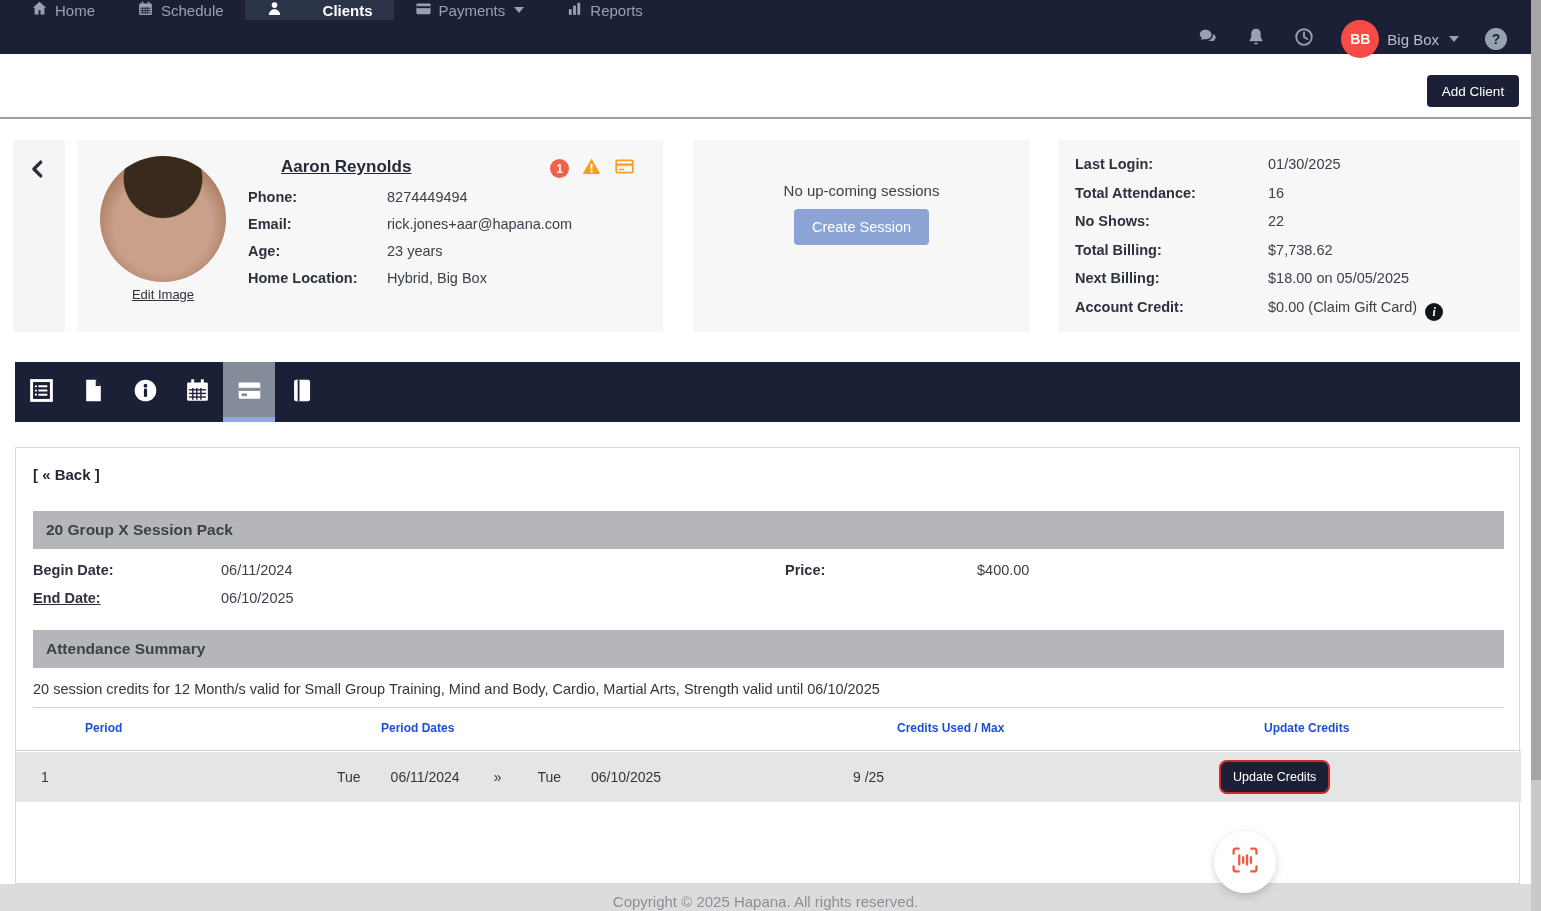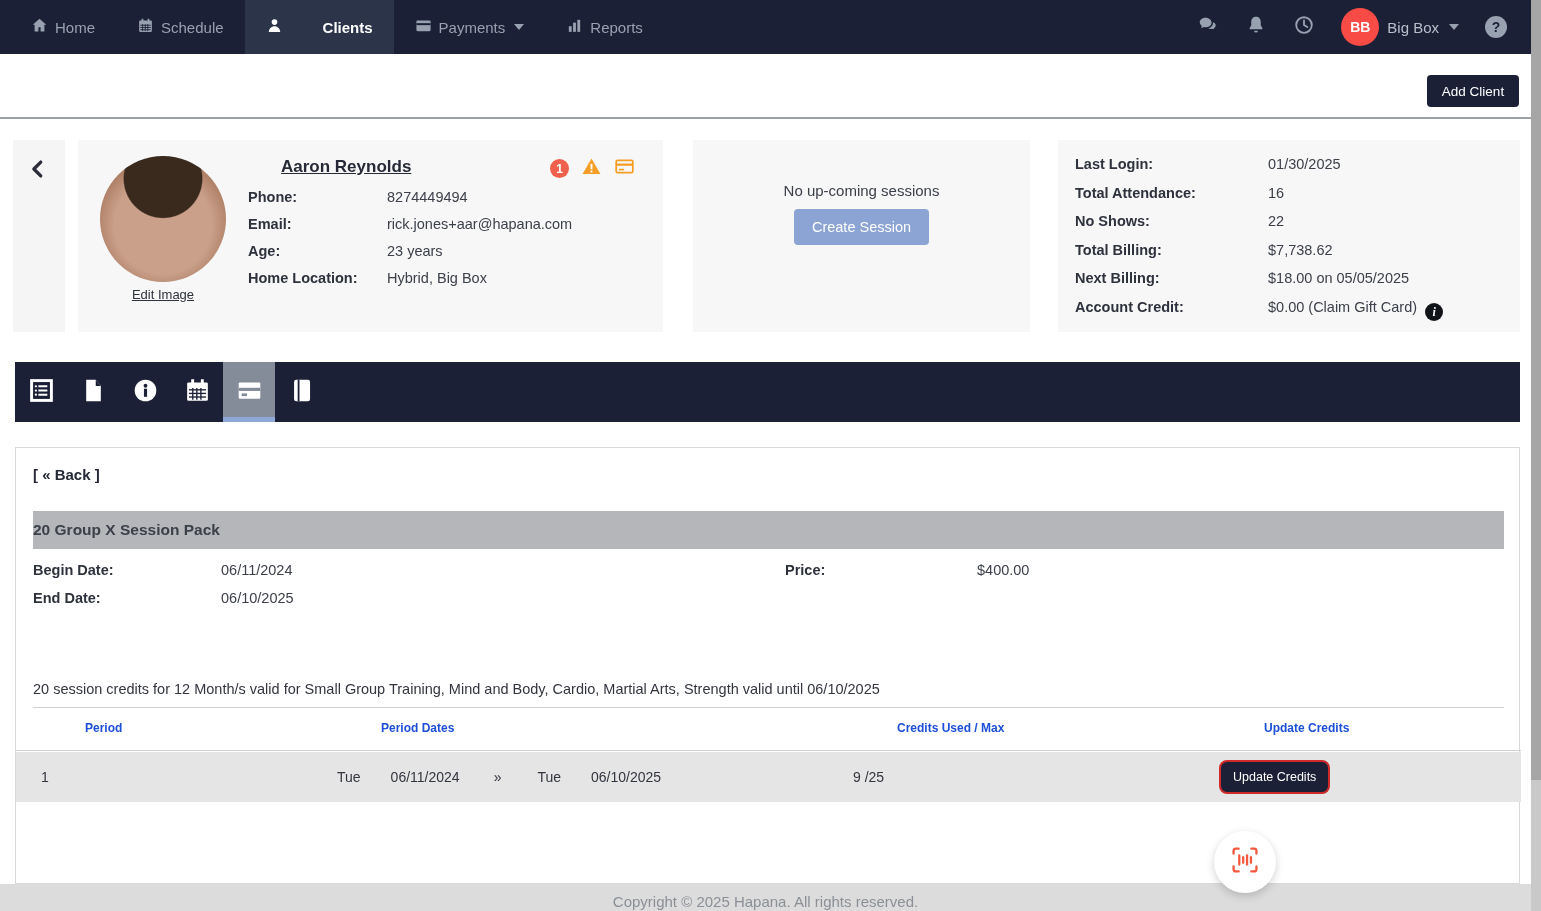--- a/index.html
+++ b/index.html
@@ -1,20 +1,20 @@
 <!DOCTYPE html>
 <html><head>
 <meta charset="utf-8">
 <style>
   * { margin:0; padding:0; box-sizing:border-box; }
   html,body { width:1541px; height:911px; overflow:hidden; }
   body { font-family:"Liberation Sans", sans-serif; background:#ffffff; position:relative; color:#2e323d; }
 
   
-  .navbar { position:absolute; top:0; left:0; width:1531px; height:54px; background:#1b2036; display:flex; align-items:stretch; z-index:5; }
+  .navbar { position:absolute; top:0; left:0; width:1531px; height:54px; background:#1b2036; display:flex; align-items:stretch; z-index:5;flex-direction:column; }
   .nav-left { display:flex; align-items:stretch; margin-left:10px; }
   .nav-item { display:flex; align-items:center; gap:7px; padding:0 21px; color:#98a1b0; font-size:15px; cursor:pointer; }
   .nav-item svg { width:17px; height:17px; }
   .nav-item.active { background:#2b3448; color:#ffffff; font-weight:bold;gap:40px; }
   .caret { width:0; height:0; border-left:5px solid transparent; border-right:5px solid transparent; border-top:6px solid #98a1b0; margin-left:2px; }
   .nav-right { margin-left:auto; display:flex; align-items:center; gap:26px; padding-right:24px; }
   .nav-right svg { width:22px; height:22px; }
   .avatar-wrap { display:flex; align-items:center; gap:8px; }
   .avatar { width:38px; height:38px; border-radius:50%; background:#f94b45; color:#fff; font-weight:bold; font-size:14px; display:flex; align-items:center; justify-content:center; }
   .account-name { color:#b9bfca; font-size:15px; }
@@ -54,21 +54,21 @@
   
   .tabbar { position:absolute; left:15px; top:362px; width:1505px; height:60px; background:#1b2036; display:flex; }
   .tab { width:52px; height:60px; display:flex; align-items:center; justify-content:center; cursor:pointer; position:relative; }
   .tab svg { width:27px; height:27px; }
   .tab.active { background:#848b99; }
   .tab.active .tab-underline { position:absolute; left:0; bottom:0; width:100%; height:5px; background:#8ea8d8; }
 
   
   .panel { position:absolute; left:15px; top:447px; width:1505px; height:437px; background:#fff; border:1px solid #d9d9d9; }
   .back-link { position:absolute; left:17px; top:18px; font-size:15px; font-weight:bold; color:#262a36; cursor:pointer; }
-  .gray-bar { position:absolute; left:17px; width:1471px; height:38px; background:#b4b6ba; display:flex; align-items:center; font-size:15.5px; font-weight:bold; color:#3c4049; }
+  .gray-bar { position:absolute; left:17px; width:1471px; height:38px; background:#b4b6ba; display:flex; align-items:center; padding-left:13px; font-size:15.5px; font-weight:bold; color:#3c4049; }
   .bar-pack { top:63px; }
   .bar-attendance { top:182px; }
   .detail-label { position:absolute; font-size:14.5px; font-weight:bold; color:#2e323d; }
   .detail-value { position:absolute; font-size:14.5px; color:#3c404a; }
   .summary-text { position:absolute; left:17px; top:233px; font-size:14.5px; color:#33363f; }
   .table-top-line { position:absolute; left:17px; top:259px; width:1471px; height:1px; background:#cfcfcf; }
   .thead { position:absolute; left:0; top:260px; width:1505px; height:43px; border-bottom:1px solid #cfcfcf; }
   .th { position:absolute; top:13px; font-size:12px; font-weight:bold; color:#1d4ed8;margin-left:44px; }
   .trow { position:absolute; left:0; top:304px; width:1505px; height:50px; background:#e5e5e5; }
   .td { position:absolute; top:17px; font-size:14px; color:#33363f; }
@@ -285,25 +285,28 @@
 
 <div class="panel">
   <div class="back-link">[ « Back ]</div>
 
   <div class="gray-bar bar-pack">
       <span>20 Group X Session Pack</span>
     </div>
 
   <span class="detail-label" style="left:17px; top:114px;">Begin Date:</span>
   <span class="detail-value" style="left:205px; top:114px;">06/11/2024</span>
-  <span class="detail-label" style="left:17px; top:142px;">End Date:</span>
+  <span class="detail-label" style="left:17px; top:142px;text-decoration:underline;">End Date:</span>
   <span class="detail-value" style="left:205px; top:142px;">06/10/2025</span>
   <span class="detail-label" style="left:769px; top:114px;">Price:</span>
   <span class="detail-value" style="left:955px; top:114px;margin-left:6px;">$400.00</span>
 
+  <div class="gray-bar bar-attendance">
+      <span>Attendance Summary</span>
+    </div>
 
   <div class="summary-text">20 session credits for 12 Month/s valid for Small Group Training, Mind and Body, Cardio, Martial Arts, Strength valid until 06/10/2025</div>
 
   <div class="table-top-line"></div>
   <div class="thead">
     <span class="th col-period">Period</span>
     <span class="th col-dates">Period Dates</span>
     <span class="th col-credits">Credits Used / Max</span>
     <span class="th col-update">Update Credits</span>
   </div>

